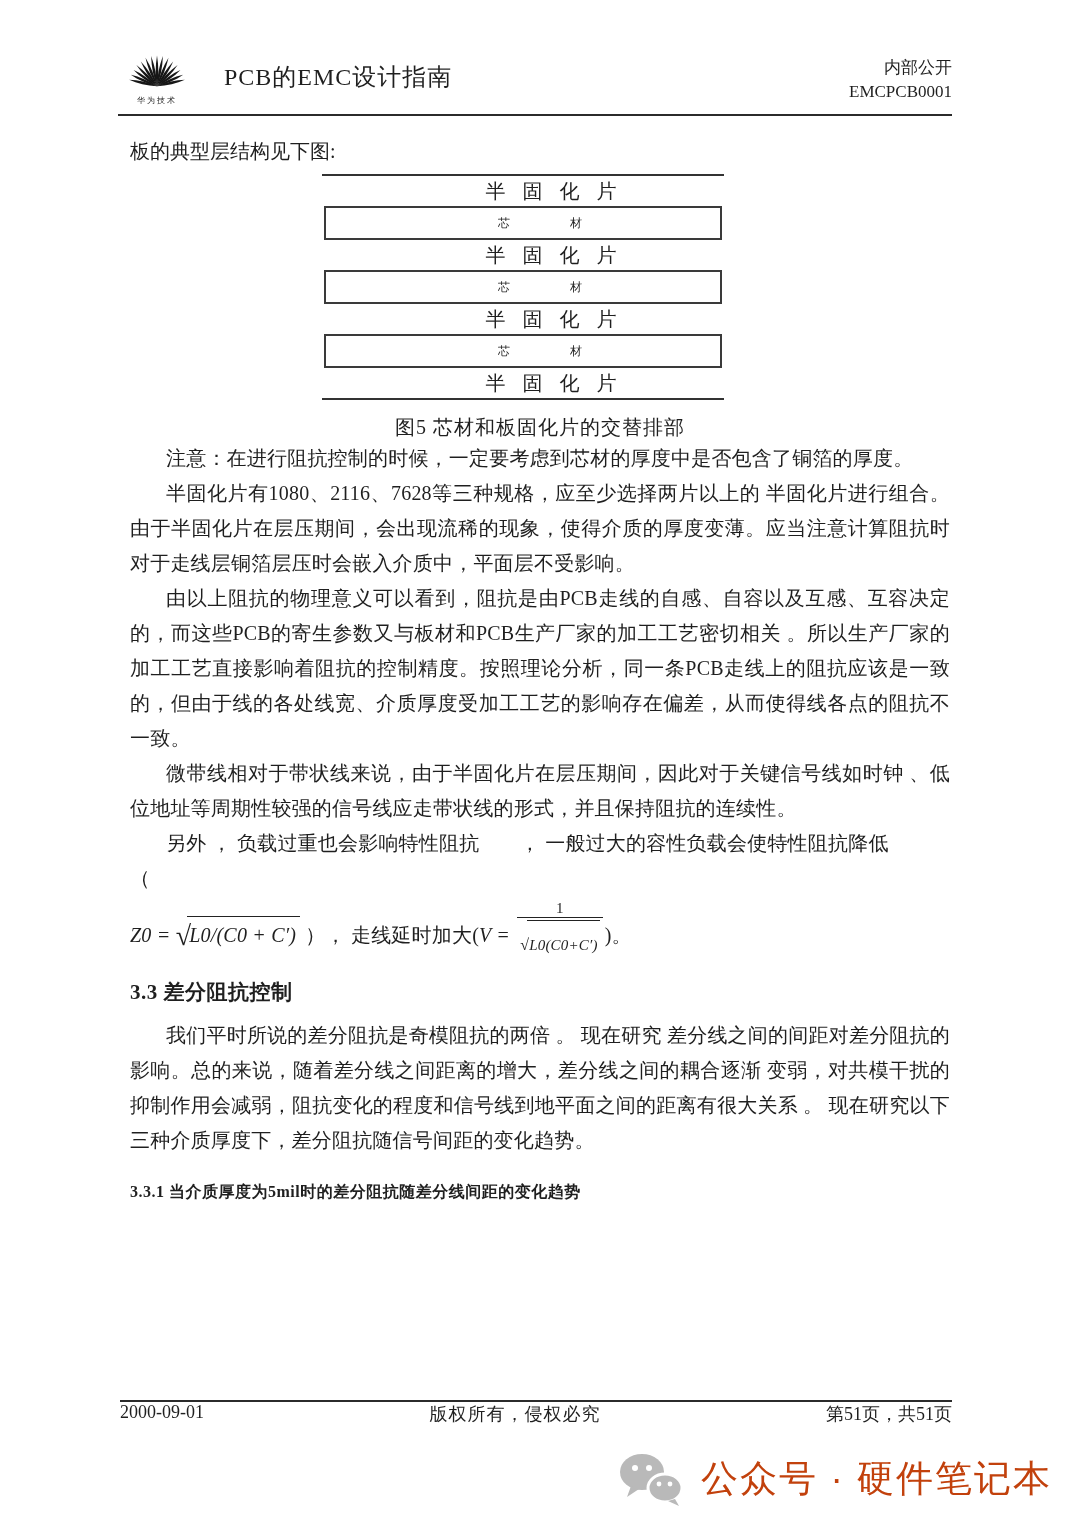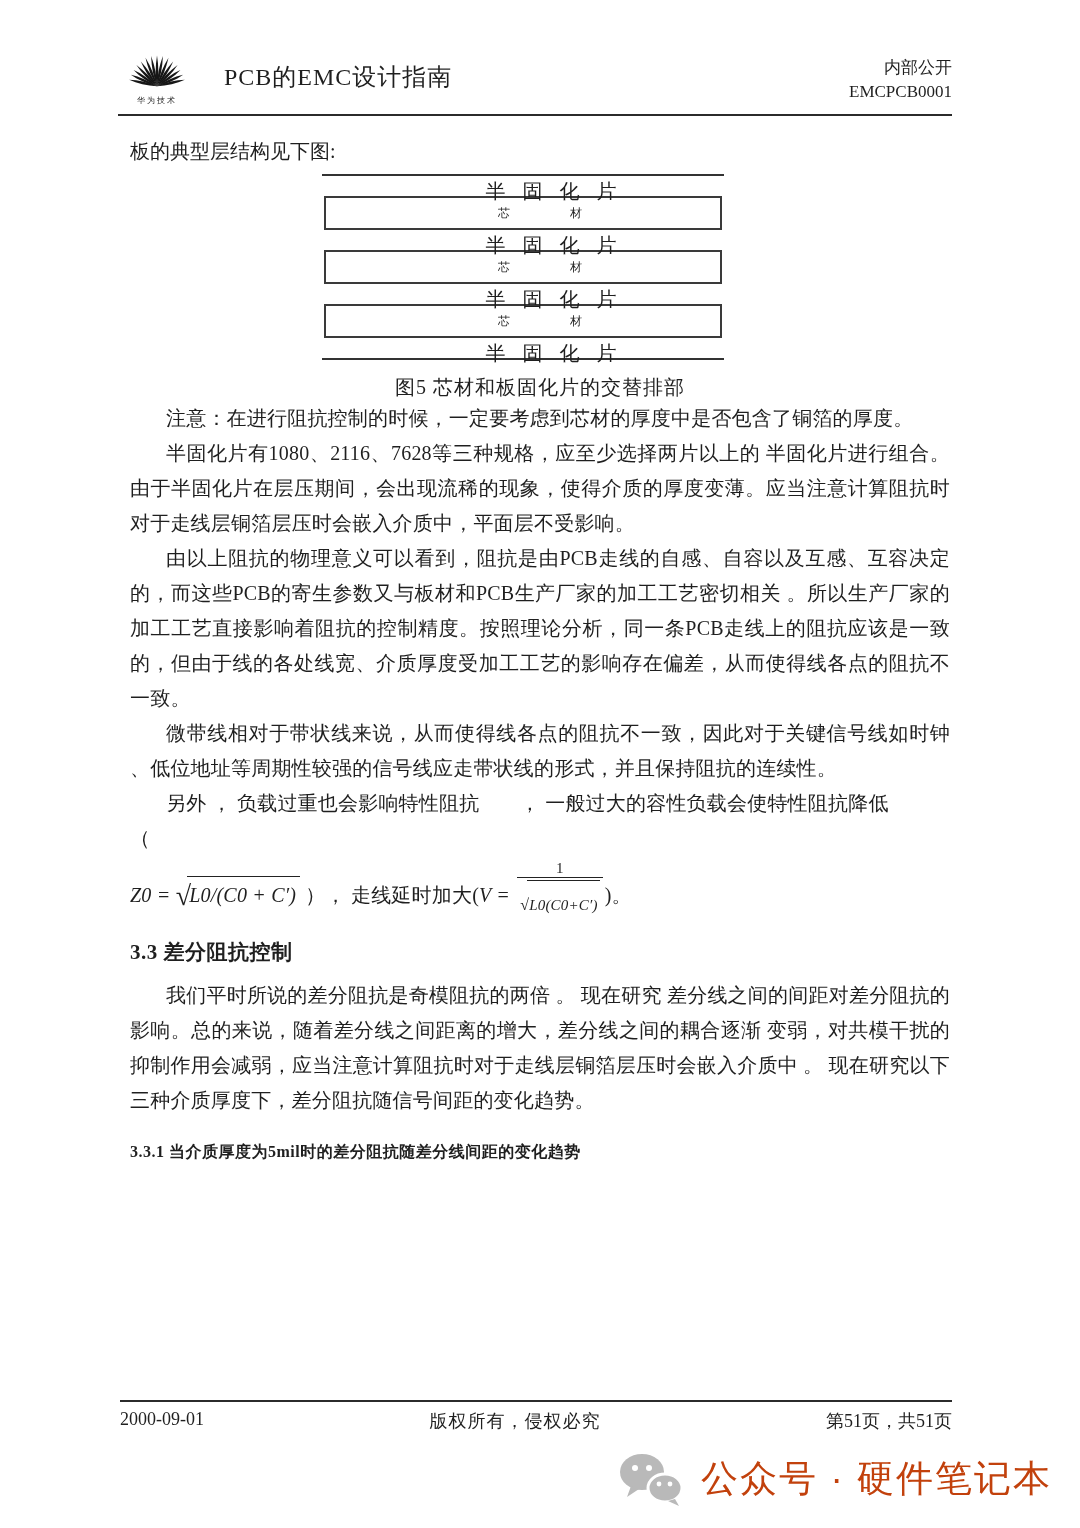--- a/index.html
+++ b/index.html
@@ -30,21 +30,21 @@
   .content { position:absolute; left:130px; right:130px; top:132px; }
   .intro { margin:4px 0 0 0; font-size:20px; line-height:30px; }
 
   
   .stackup {
     width:402px; margin:8px 0 0 192px;
     border-top:2px solid #333; border-bottom:2px solid #333;
   }
   .layer { text-align:center; padding-left:62px; }
   .prepreg {
-    height:20px; line-height:30px; font-size:20px; letter-spacing:6px;
+    height:30px; line-height:30px; font-size:20px; letter-spacing:6px;
   }
   .core {
     height:30px; line-height:30px; font-size:12px; letter-spacing:6px;
     border:2px solid #3a3a3a; margin:0 2px;padding-left:40px;
   }
   .fig-caption { text-align:center; font-size:20px; margin-top:14px; letter-spacing:1px; }
 
   .body-p {
     margin:0; font-size:20px; line-height:35px;
     text-align:justify; text-indent:1.8em;
@@ -74,21 +74,21 @@
 
   .sec-33 { margin:28px 0 0 0; font-size:21px; font-weight:bold; letter-spacing:0.5px; }
   .sec-331 { margin:24px 0 0 0; font-size:16px; font-weight:bold; letter-spacing:0.5px; }
   .sec-body { margin-top:12px; }
 
   
   .footer {
     position:absolute; left:120px; right:128px; top:1400px;
     border-top:2px solid #2b2b2b;
     display:flex; justify-content:space-between;
-    font-size:18px; padding-top:7px;
+    font-size:18px; 
   }
   .footer-center { letter-spacing:1px; }
 
   
   .watermark {
     position:absolute; right:28px; top:1452px;
     display:flex; align-items:center; gap:16px;
     color:#c2410c;
     font-family:"Liberation Sans","DejaVu Sans",sans-serif;
     font-size:37px; letter-spacing:2px;
@@ -142,34 +142,34 @@
       <div class="layer core">芯　　　材</div>
       <div class="layer prepreg">半 固 化 片</div>
       <div class="layer core">芯　　　材</div>
       <div class="layer prepreg">半 固 化 片</div>
     </div>
     <div class="fig-caption">图5  芯材和板固化片的交替排部</div>
 
     <p class="body-p">注意：在进行阻抗控制的时候，一定要考虑到芯材的厚度中是否包含了铜箔的厚度。</p>
     <p class="body-p">半固化片有1080、2116、7628等三种规格，应至少选择两片以上的 半固化片进行组合。由于半固化片在层压期间，会出现流稀的现象，使得介质的厚度变薄。应当注意计算阻抗时对于走线层铜箔层压时会嵌入介质中，平面层不受影响。</p>
     <p class="body-p">由以上阻抗的物理意义可以看到，阻抗是由PCB走线的自感、自容以及互感、互容决定的，而这些PCB的寄生参数又与板材和PCB生产厂家的加工工艺密切相关 。所以生产厂家的加工工艺直接影响着阻抗的控制精度。按照理论分析，同一条PCB走线上的阻抗应该是一致的，但由于线的各处线宽、介质厚度受加工工艺的影响存在偏差，从而使得线各点的阻抗不一致。</p>
-    <p class="body-p">微带线相对于带状线来说，从而使得线各点的阻抗不一致，因此对于关键信号线如时钟 、低位地址等周期性较强的信号线应走带状线的形式，并且保持阻抗的连续性。</p>
+    <p class="body-p">微带线相对于带状线来说，由于半固化片在层压期间，因此对于关键信号线如时钟 、低位地址等周期性较强的信号线应走带状线的形式，并且保持阻抗的连续性。</p>
 
     <p class="body-p formula-p">
       <span>另外 ， 负载过重也会影响特性阻抗　　， 一般过大的容性负载会使特性阻抗降低　　　　　　（</span>
       <span class="math-line">
         <span class="mi">Z0 = </span><span class="sqrt"><span class="rad-sign">√</span><span class="radicand">L0/(C0 + C′)</span></span><span> ）， 走线延时加大(</span><span class="mi">V = </span><span class="frac">
             <span class="fnum">1</span>
             <span class="fden"><span class="rad-sign-sm">√</span><span class="radicand-sm">L0(C0+C′)</span></span>
           </span><span>)。</span>
       </span>
     </p>
 
     <h3 class="sec-33">3.3 差分阻抗控制</h3>
-    <p class="body-p sec-body">我们平时所说的差分阻抗是奇模阻抗的两倍 。 现在研究 差分线之间的间距对差分阻抗的影响。总的来说，随着差分线之间距离的增大，差分线之间的耦合逐渐 变弱，对共模干扰的抑制作用会减弱，应当注意计算阻抗时对于走线层铜箔层压时会嵌入介质中 。 现在研究以下三种介质厚度下，差分阻抗随信号间距的变化趋势。</p>
+    <p class="body-p sec-body">我们平时所说的差分阻抗是奇模阻抗的两倍 。 现在研究 差分线之间的间距对差分阻抗的影响。总的来说，随着差分线之间距离的增大，差分线之间的耦合逐渐 变弱，对共模干扰的抑制作用会减弱，阻抗变化的程度和信号线到地平面之间的距离有很大关系 。 现在研究以下三种介质厚度下，差分阻抗随信号间距的变化趋势。</p>
 
     <h4 class="sec-331">3.3.1  当介质厚度为5mil时的差分阻抗随差分线间距的变化趋势</h4>
   </div>
 
   <div class="footer">
     <span>2000-09-01</span>
     <span class="footer-center">版权所有，侵权必究</span>
     <span>第51页，共51页</span>
   </div>
 

